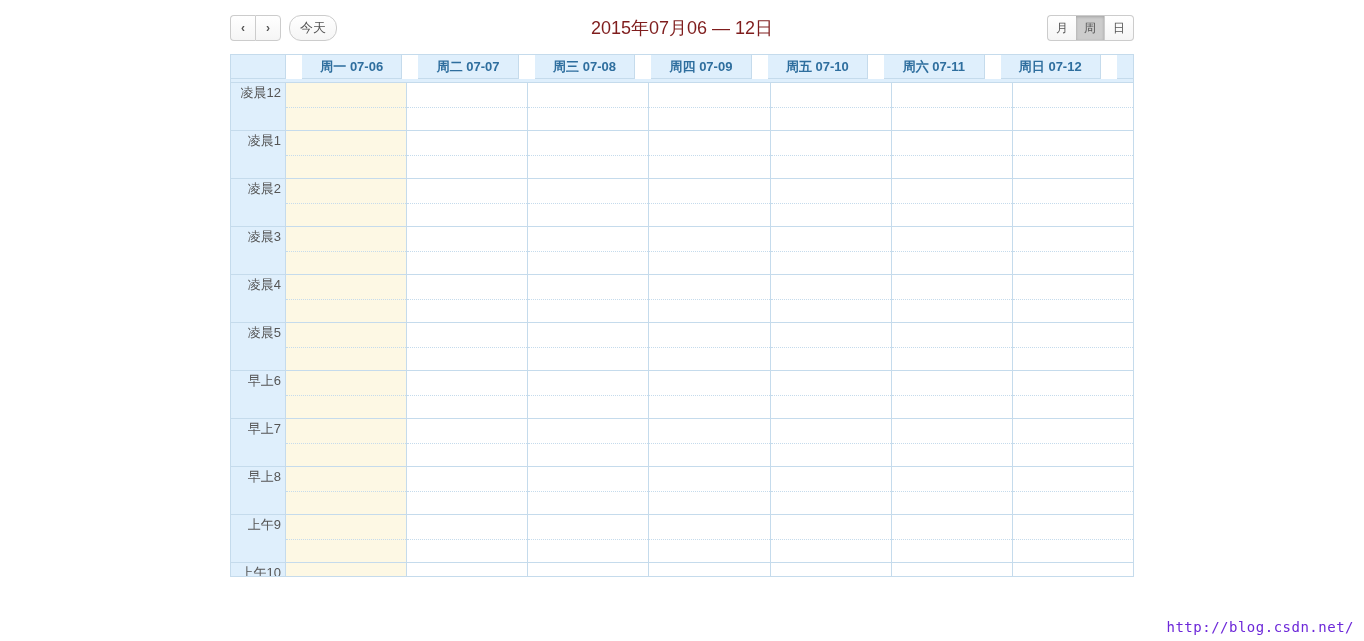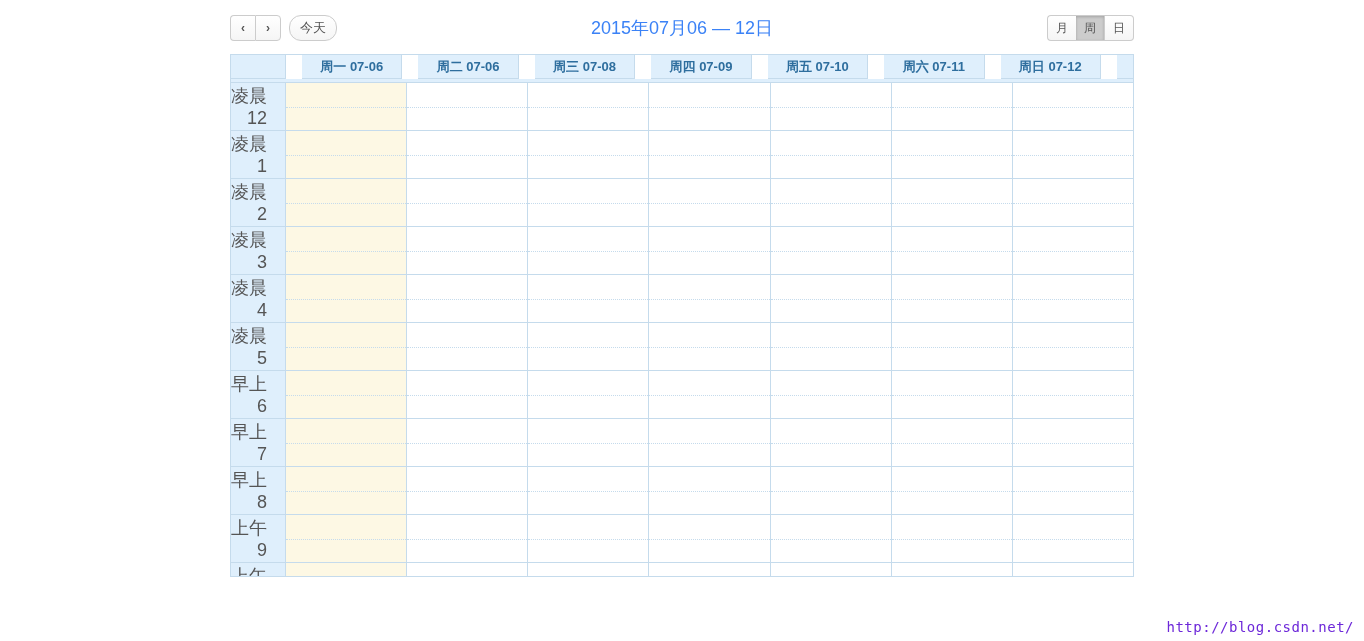--- a/index.html
+++ b/index.html
@@ -63,21 +63,21 @@
     }
     .btn.active {
       background: #ccc;
       box-shadow: inset 0 1px 3px rgba(0,0,0,0.2);
     }
     .toolbar-center {
       position: absolute;
       left: 50%;
       transform: translateX(-50%);
       font-size: 18px;
-      color: #3b82f6;
+      color: #7f1d1d;
       font-weight: normal;
     }
     .toolbar-right {
       display: flex;
     }
     .view-btn {
       font-size: 12px;
       padding: 4px 8px;
     }
     .btn-group .view-btn:not(:first-child) {
@@ -165,24 +165,24 @@
     }
     .time-axis {
       width: 55px;
       flex-shrink: 0;
       background: #dfeffc;
       border-right: 1px solid #c5dbec;
     }
     .time-slot-label {
       height: 48px;
       border-bottom: 1px solid #c5dbec;
-      font-size: 18px;
+      font-size: 13px;
       color: #555;
       text-align: right;
-      padding-right: 18px;
+      padding-right: 4px;
       padding-top: 1px;
     }
     .day-cols {
       flex: 1;
       display: flex;
     }
     .day-col {
       flex: 1;
       border-right: 1px solid #c5dbec;
     }
@@ -252,21 +252,21 @@
       <div class="btn-group">
         <button class="btn view-btn">月</button>
         <button class="btn view-btn active">周</button>
         <button class="btn view-btn">日</button>
       </div>
     </div>
   </div>
 
   <div class="calendar-head">
     <div class="time-col-header"></div>
-    <div id="day-headers" style="display:contents"><div class="day-header">周一 07-06</div><div class="day-header">周二 07-06</div><div class="day-header">周三 07-08</div><div class="day-header">周四 07-09</div><div class="day-header">周五 07-10</div><div class="day-header">周六 07-11</div><div class="day-header">周日 07-12</div></div>
+    <div id="day-headers" style="display:contents"><div class="day-header">周一 07-06</div><div class="day-header">周二 07-07</div><div class="day-header">周三 07-08</div><div class="day-header">周四 07-09</div><div class="day-header">周五 07-10</div><div class="day-header">周六 07-11</div><div class="day-header">周日 07-12</div></div>
     <div class="scroll-spacer-header"></div>
   </div>
 
 
   <div class="divider-bar"></div>
 
   <div class="grid-body">
     <div class="time-axis" id="time-axis">
         <div class="time-slot-label">凌晨12</div>
         <div class="time-slot-label">凌晨1</div>

